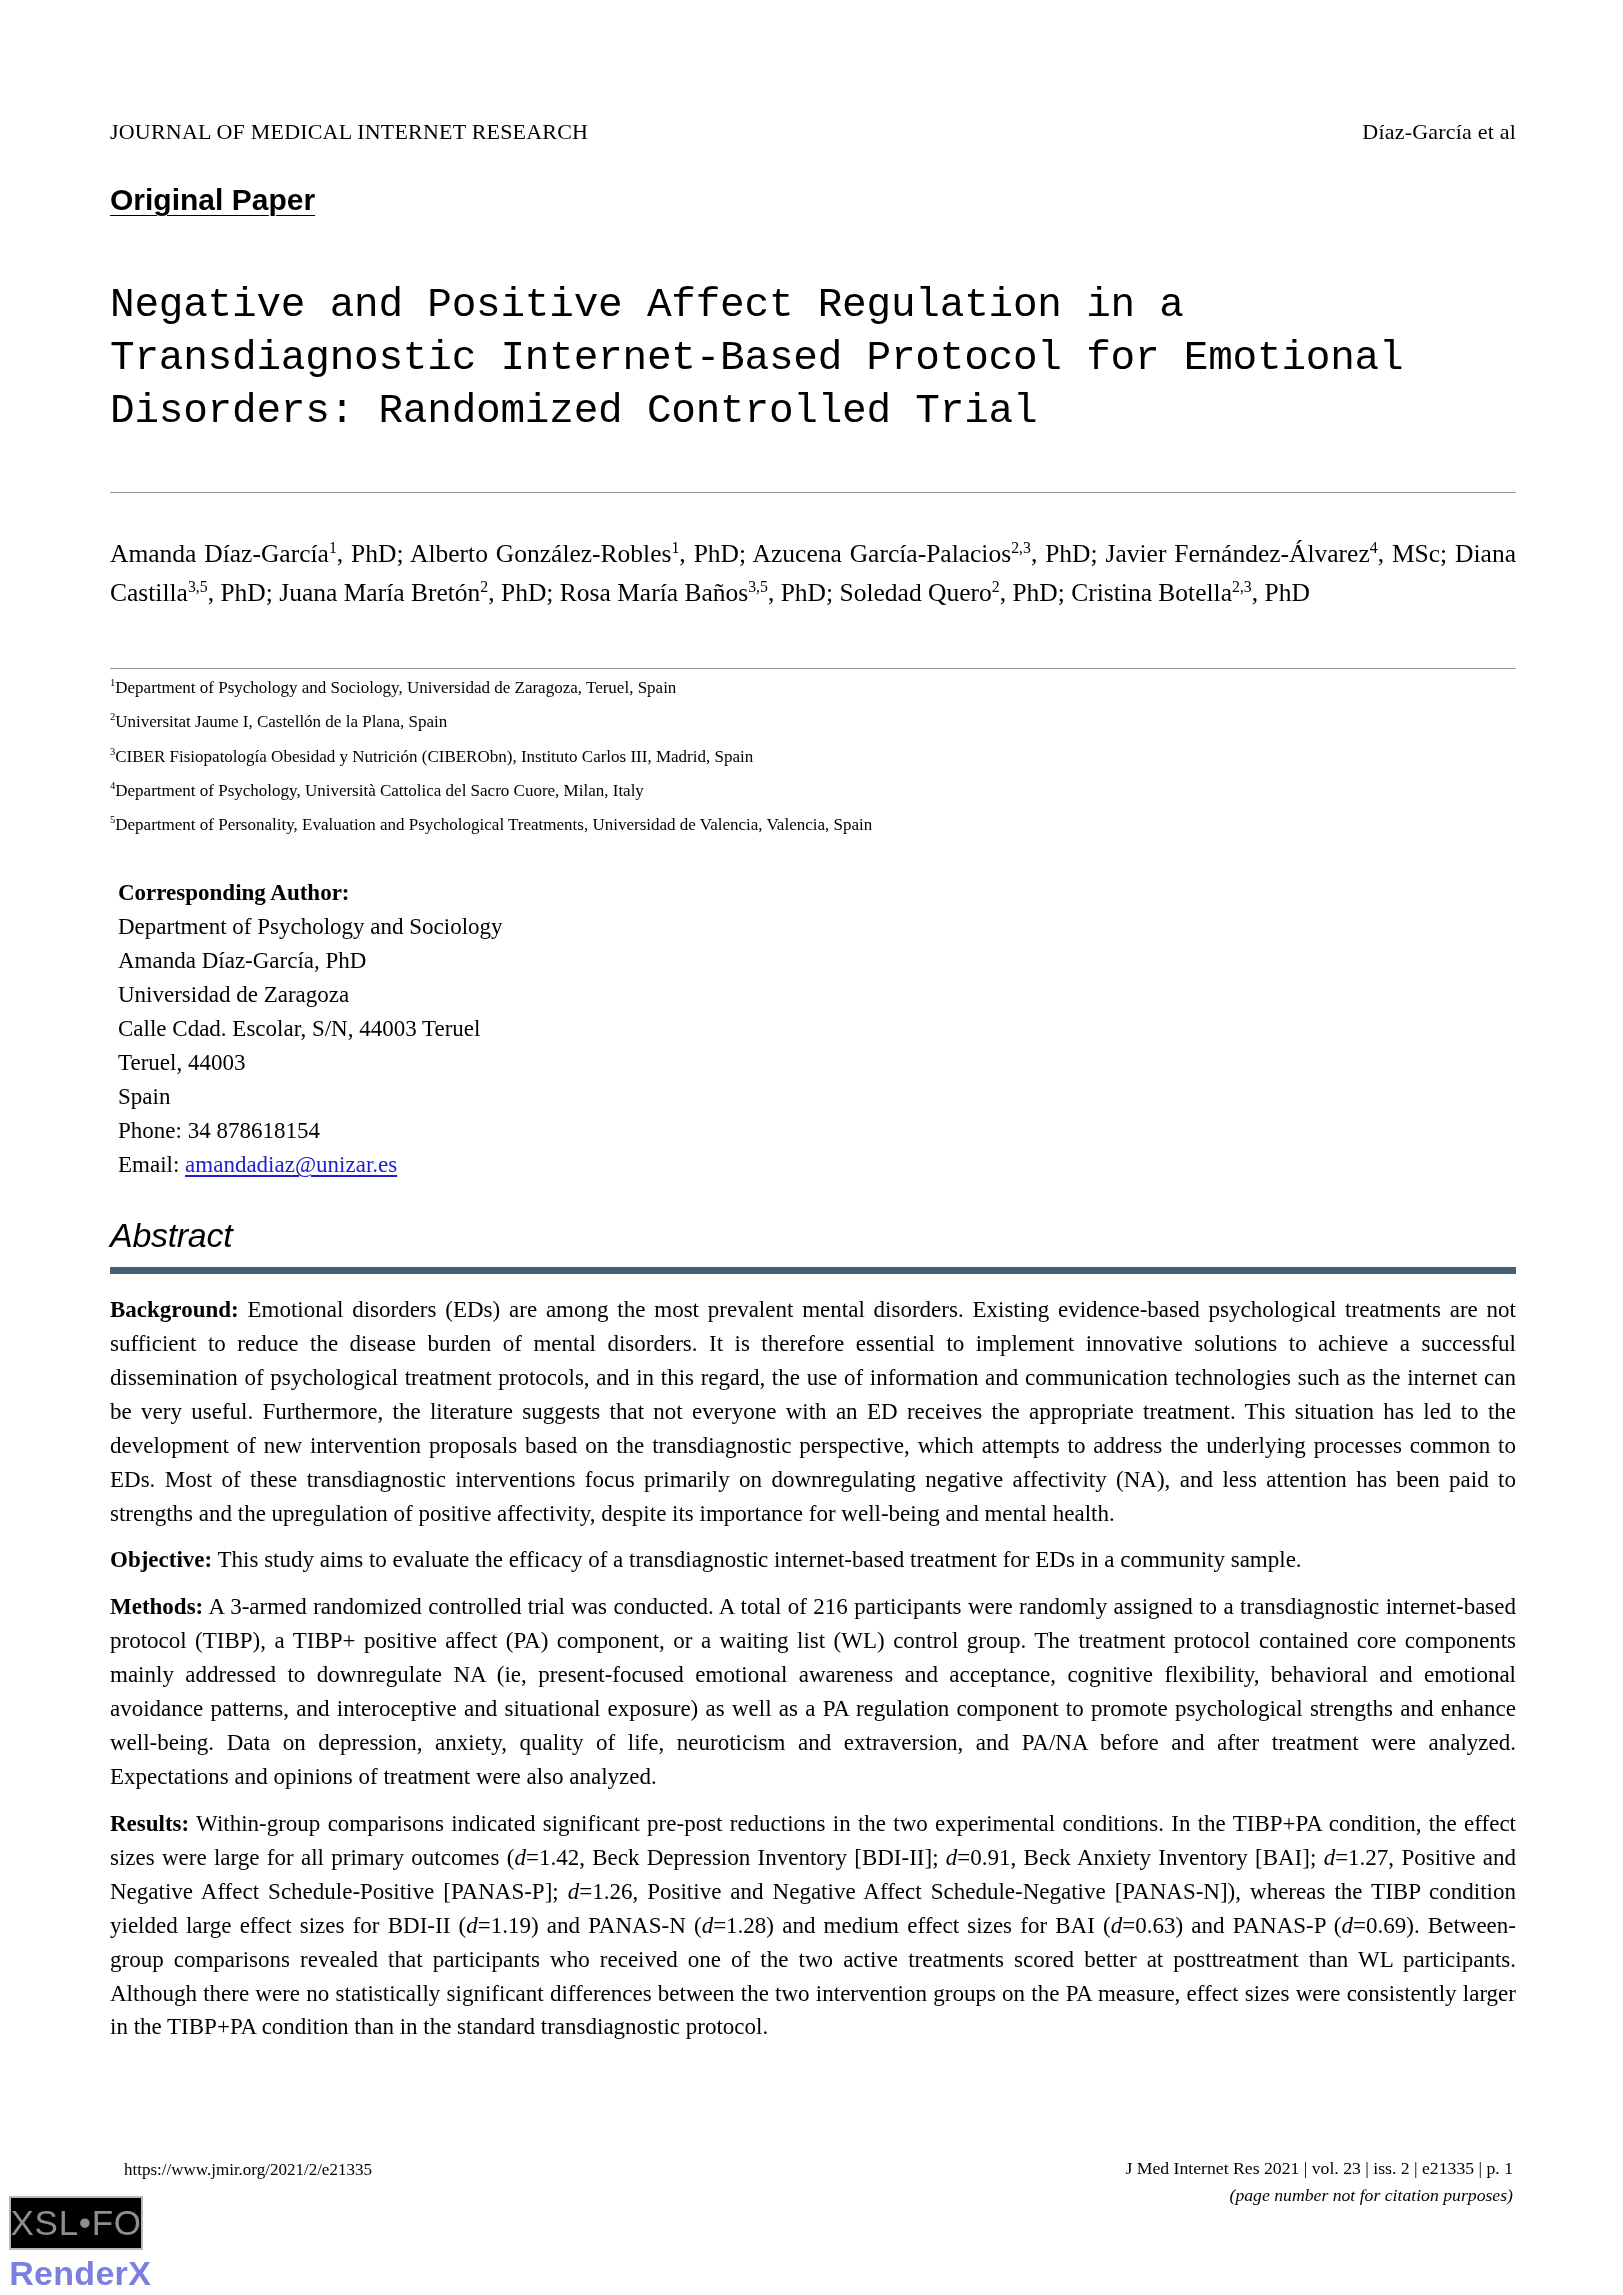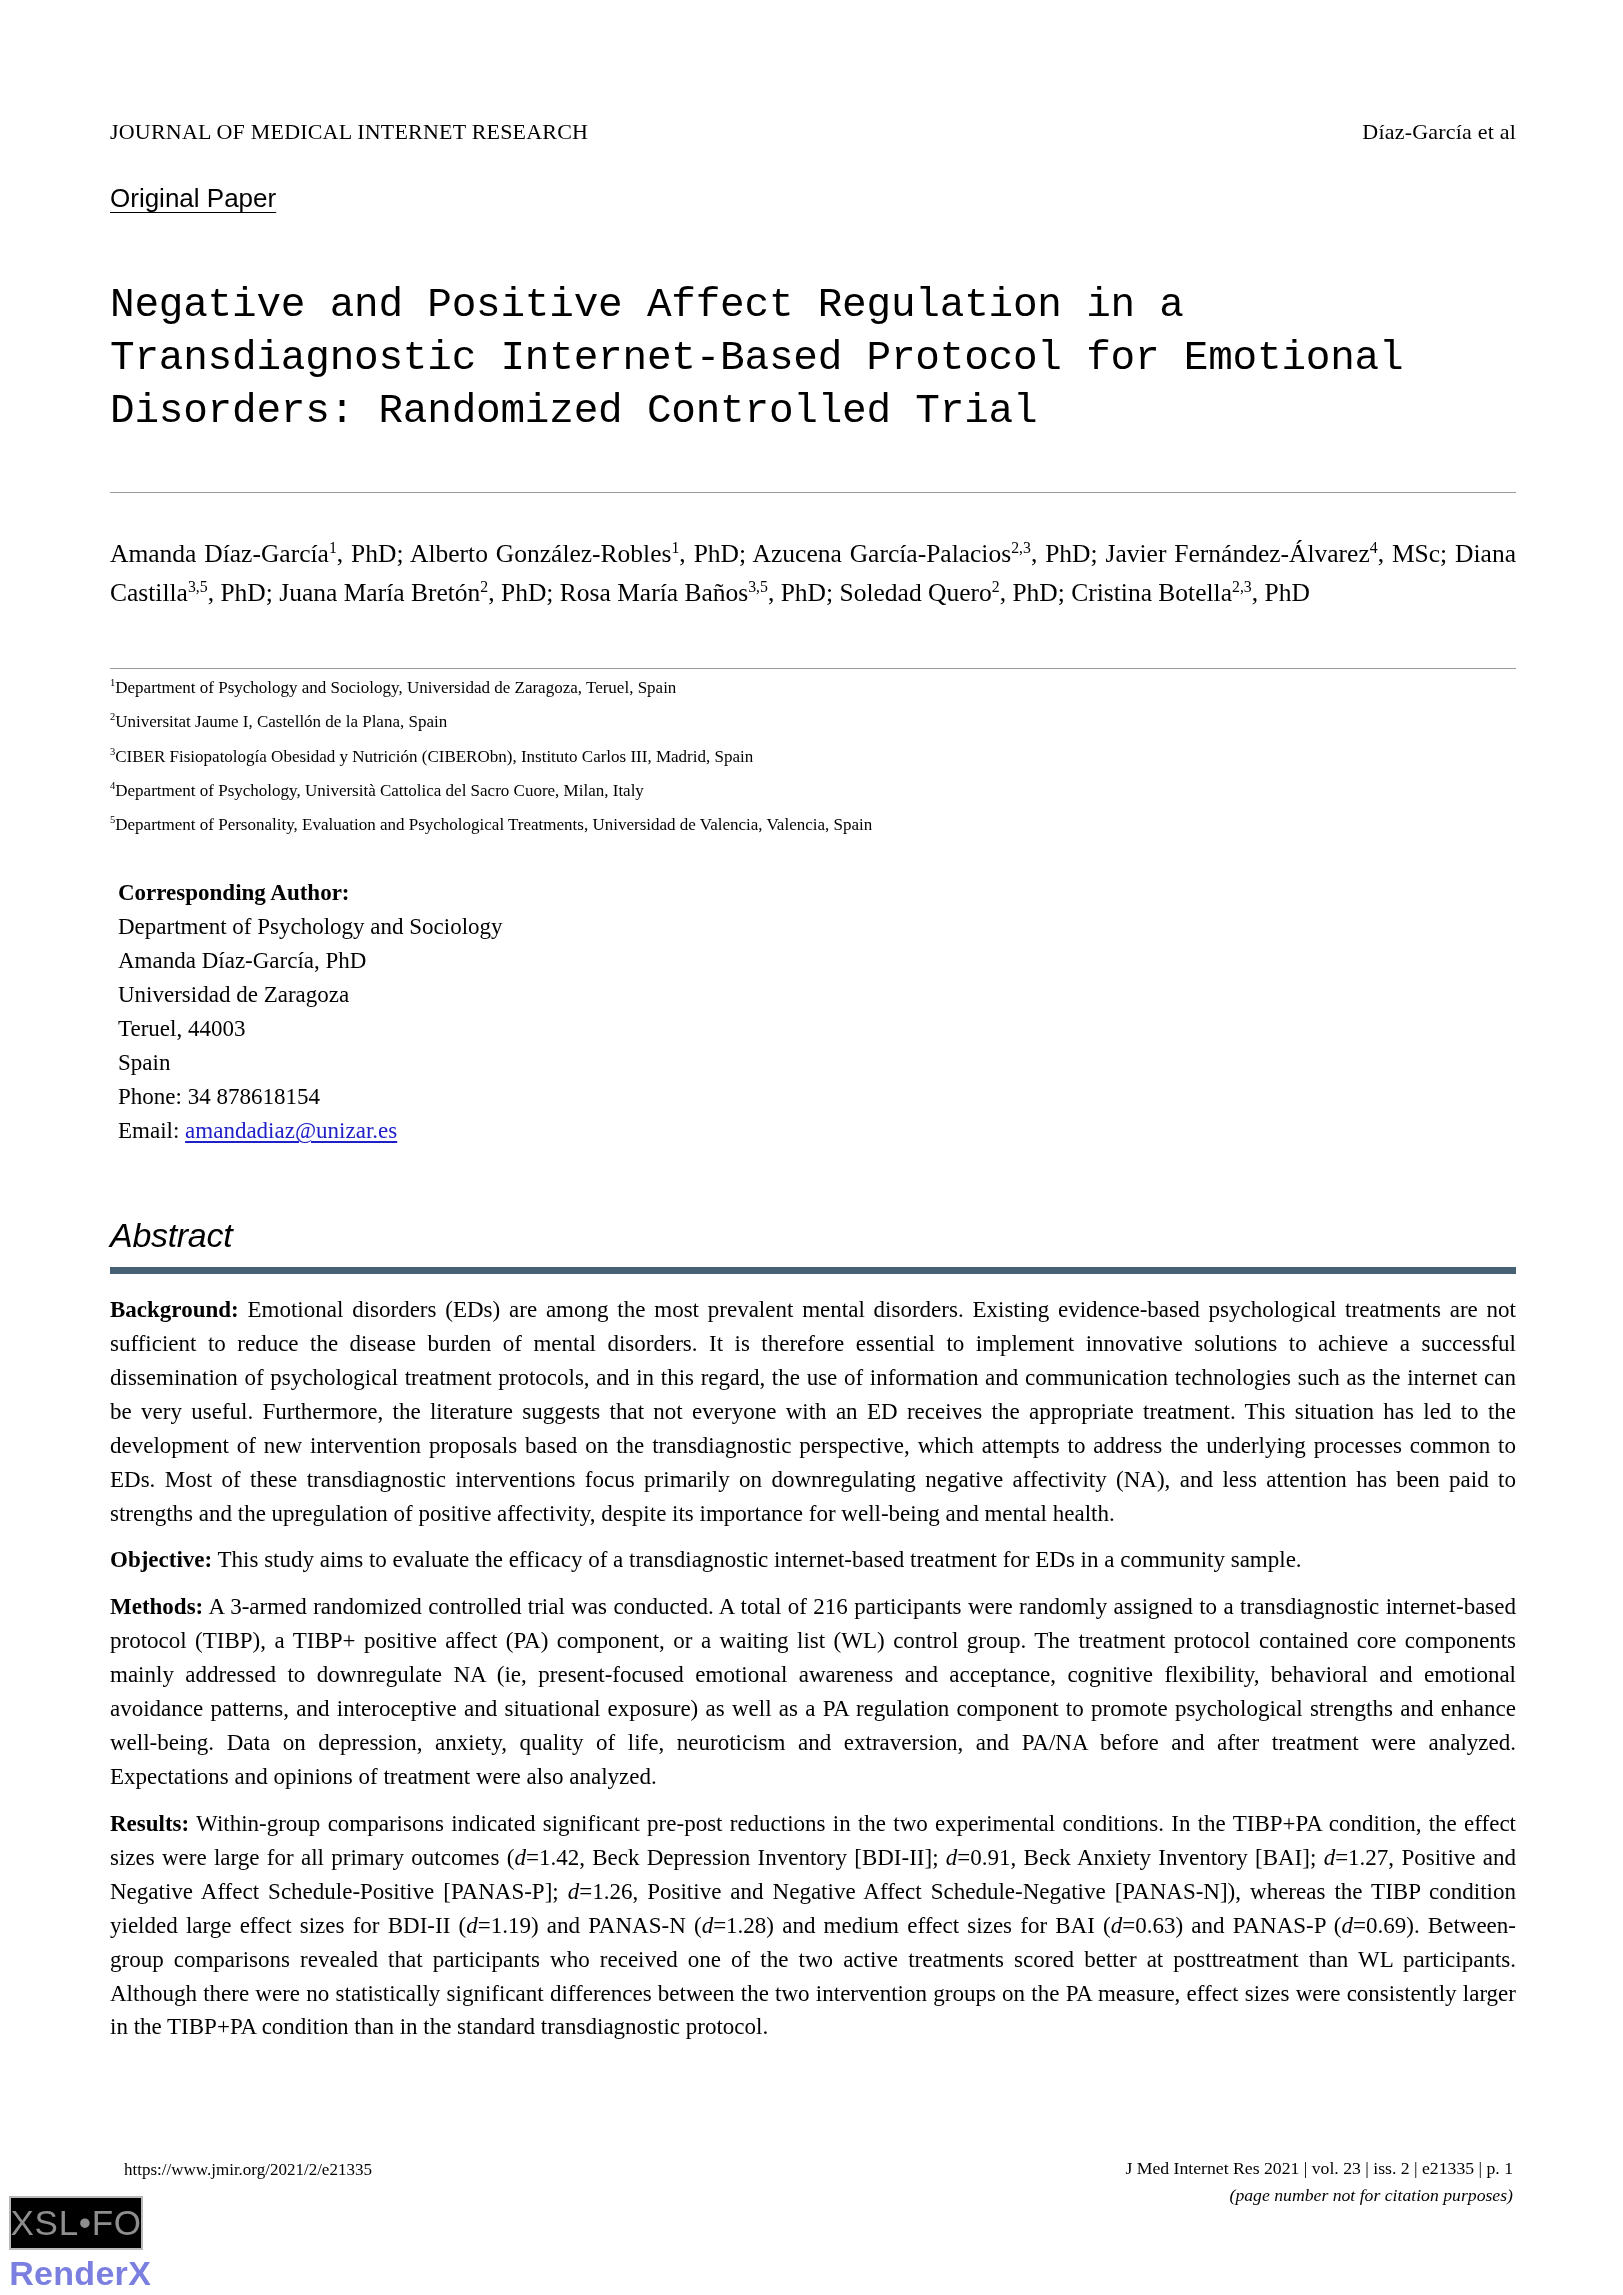--- a/index.html
+++ b/index.html
@@ -37,24 +37,25 @@
   }
   .runhead-left { text-transform: uppercase; }
   .runhead-right { white-space: nowrap; }
 
   
   .kicker {
     position: absolute;
     left: 110px;
     top: 183px;
     font-family: "Liberation Sans", "DejaVu Sans", sans-serif;
-    font-size: 26px;
+    font-size: 30px;
     text-decoration: underline;
     text-underline-offset: 4.6px;
     text-decoration-thickness: 1.3px;
+    font-weight: bold;
   }
 
   
   .title {
     position: absolute;
     left: 110px;
     top: 252px;
     width: 1361px;
     font-family: Liberation Mono, monospace;
     font-size: 41px;
@@ -232,20 +233,21 @@
     <div class="aff"><span class="supnum">3</span><span>CIBER Fisiopatología Obesidad y Nutrición (CIBERObn), Instituto Carlos III, Madrid, Spain</span></div>
     <div class="aff"><span class="supnum">4</span><span>Department of Psychology, Università Cattolica del Sacro Cuore, Milan, Italy</span></div>
     <div class="aff"><span class="supnum">5</span><span>Department of Personality, Evaluation and Psychological Treatments, Universidad de Valencia, Valencia, Spain</span></div>
   </div>
 
   <div class="corr">
     <div class="corr-head">Corresponding Author:</div>
     <div>Department of Psychology and Sociology</div>
     <div>Amanda Díaz-García, PhD</div>
     <div>Universidad de Zaragoza</div>
+    <div>Calle Cdad. Escolar, S/N, 44003 Teruel</div>
     <div>Teruel, 44003</div>
     <div>Spain</div>
     <div>Phone: 34 878618154</div>
     <div><span>Email:</span> <a class="email-link" href="#">amandadiaz@unizar.es</a></div>
   </div>
 
   <div class="abstract-h">Abstract</div>
   <div class="rule-thick"></div>
 
   <div class="abstract-body">

